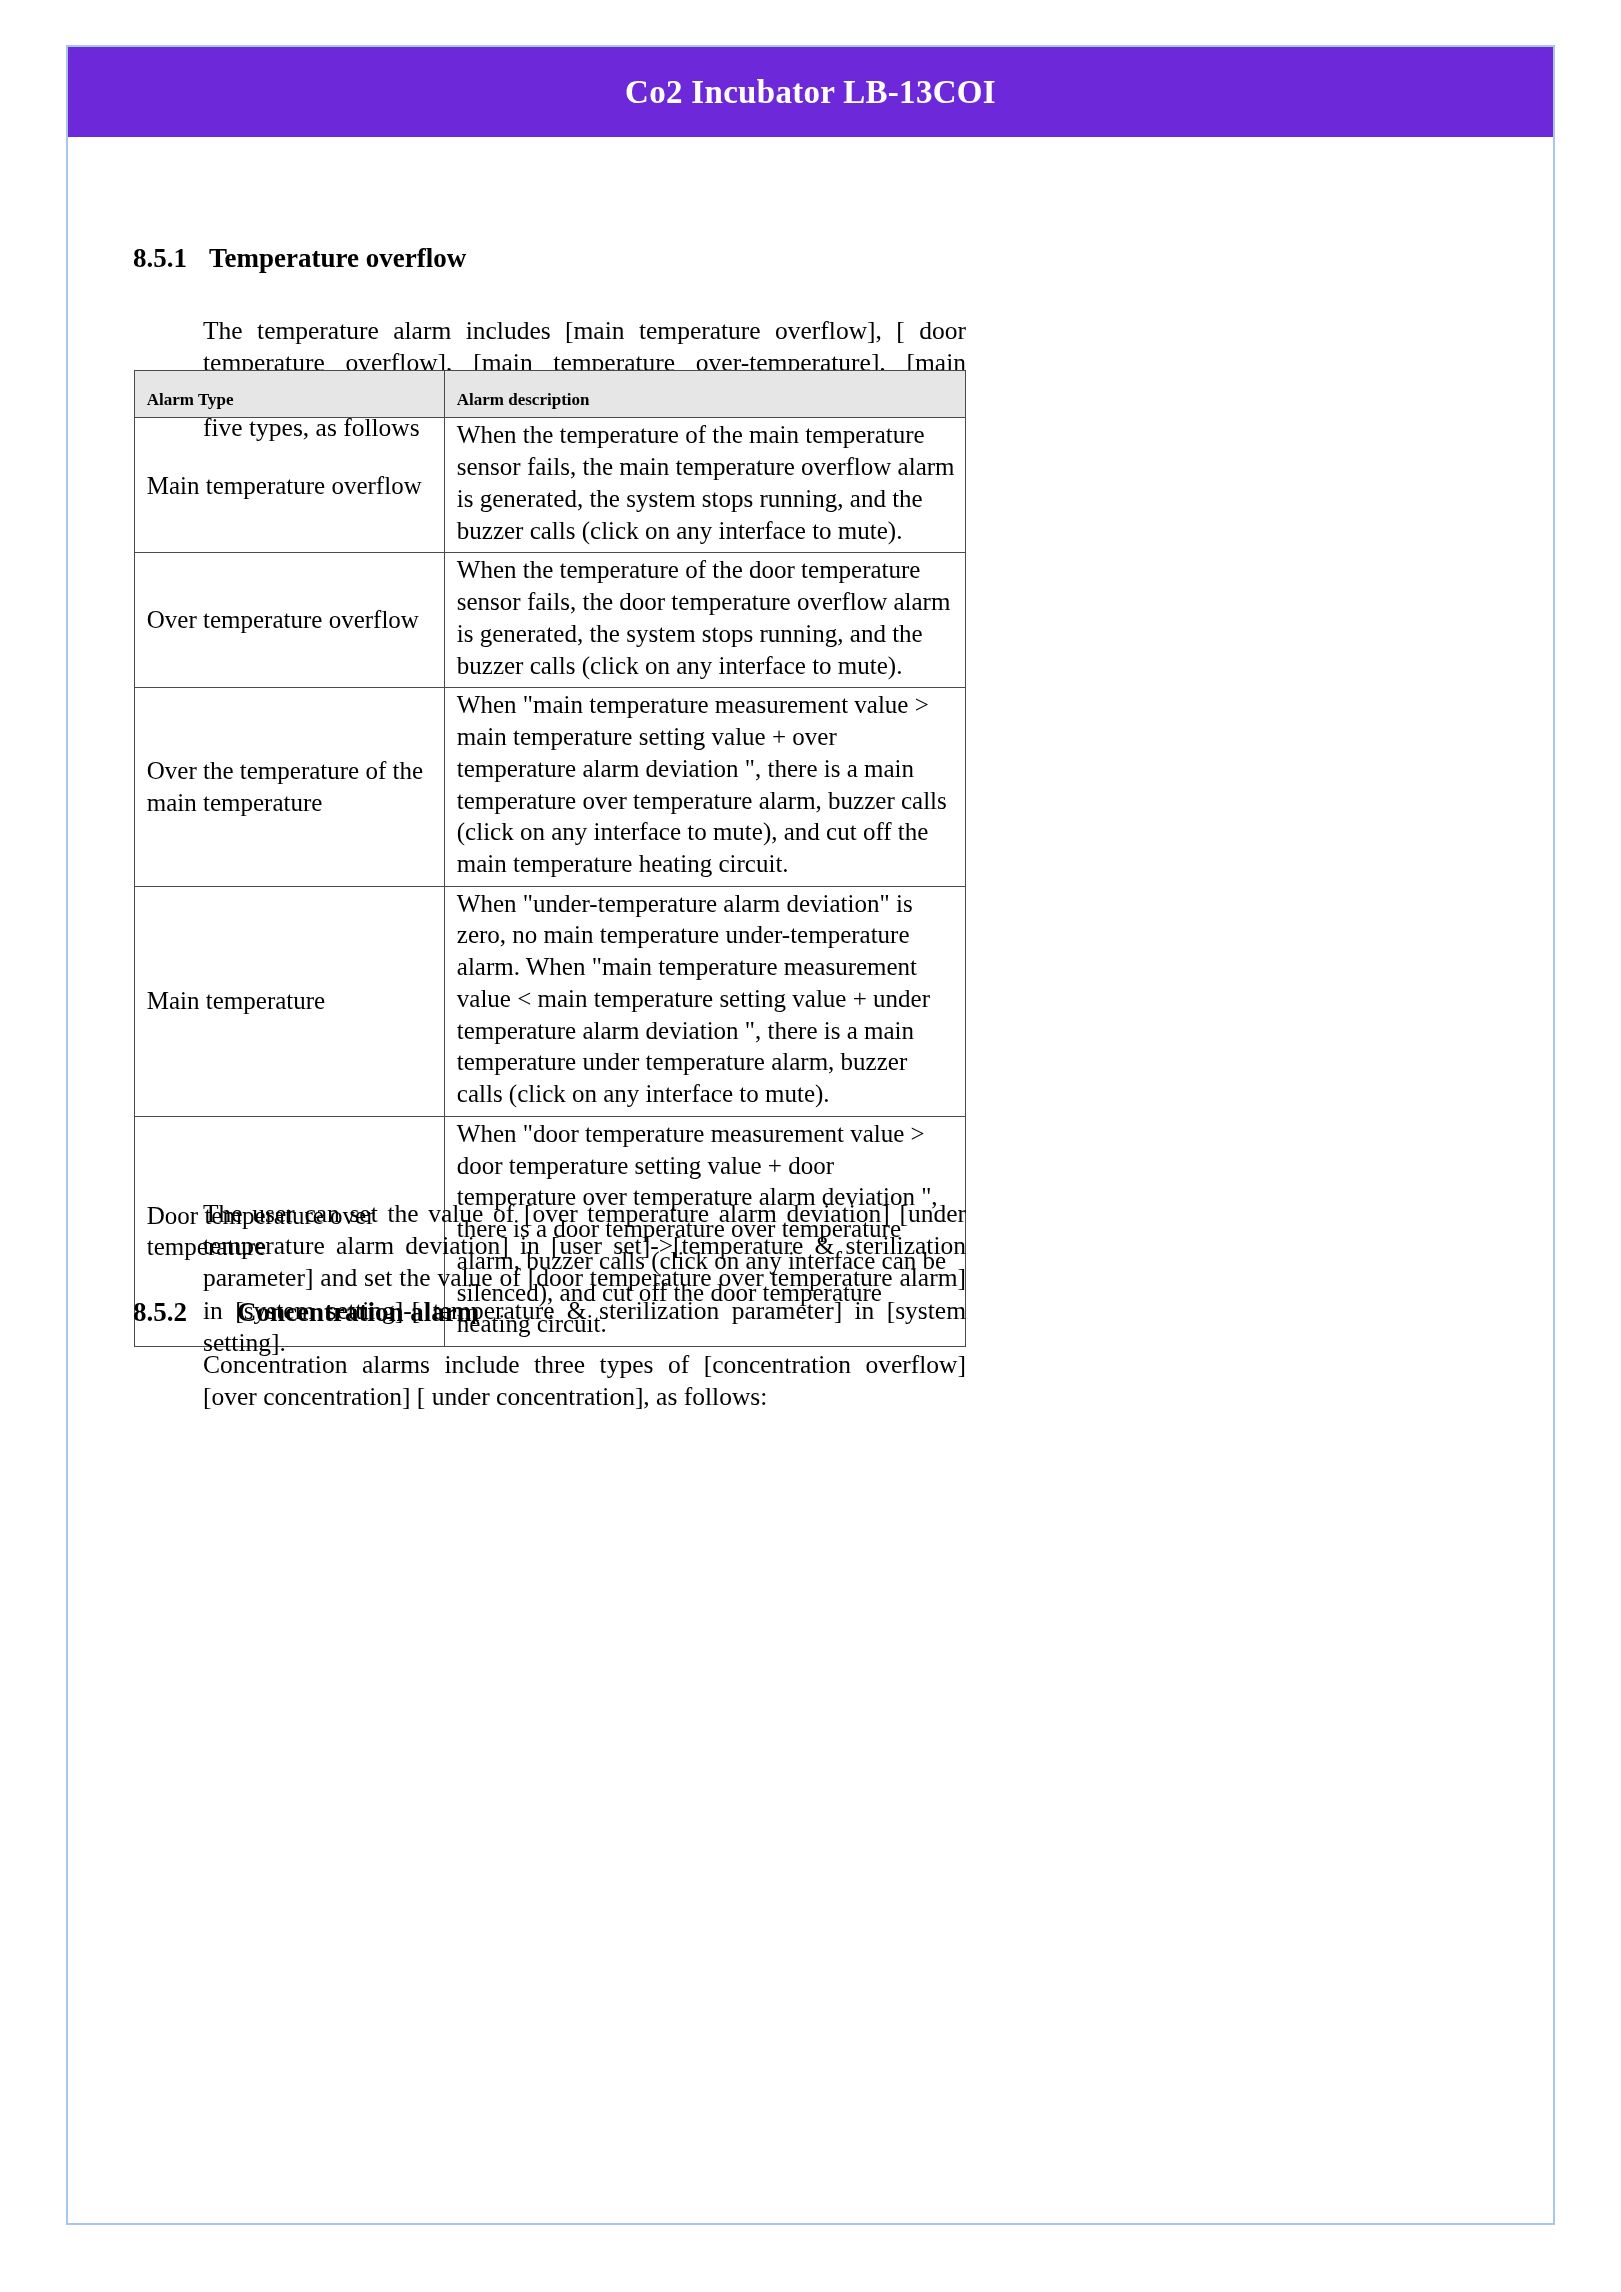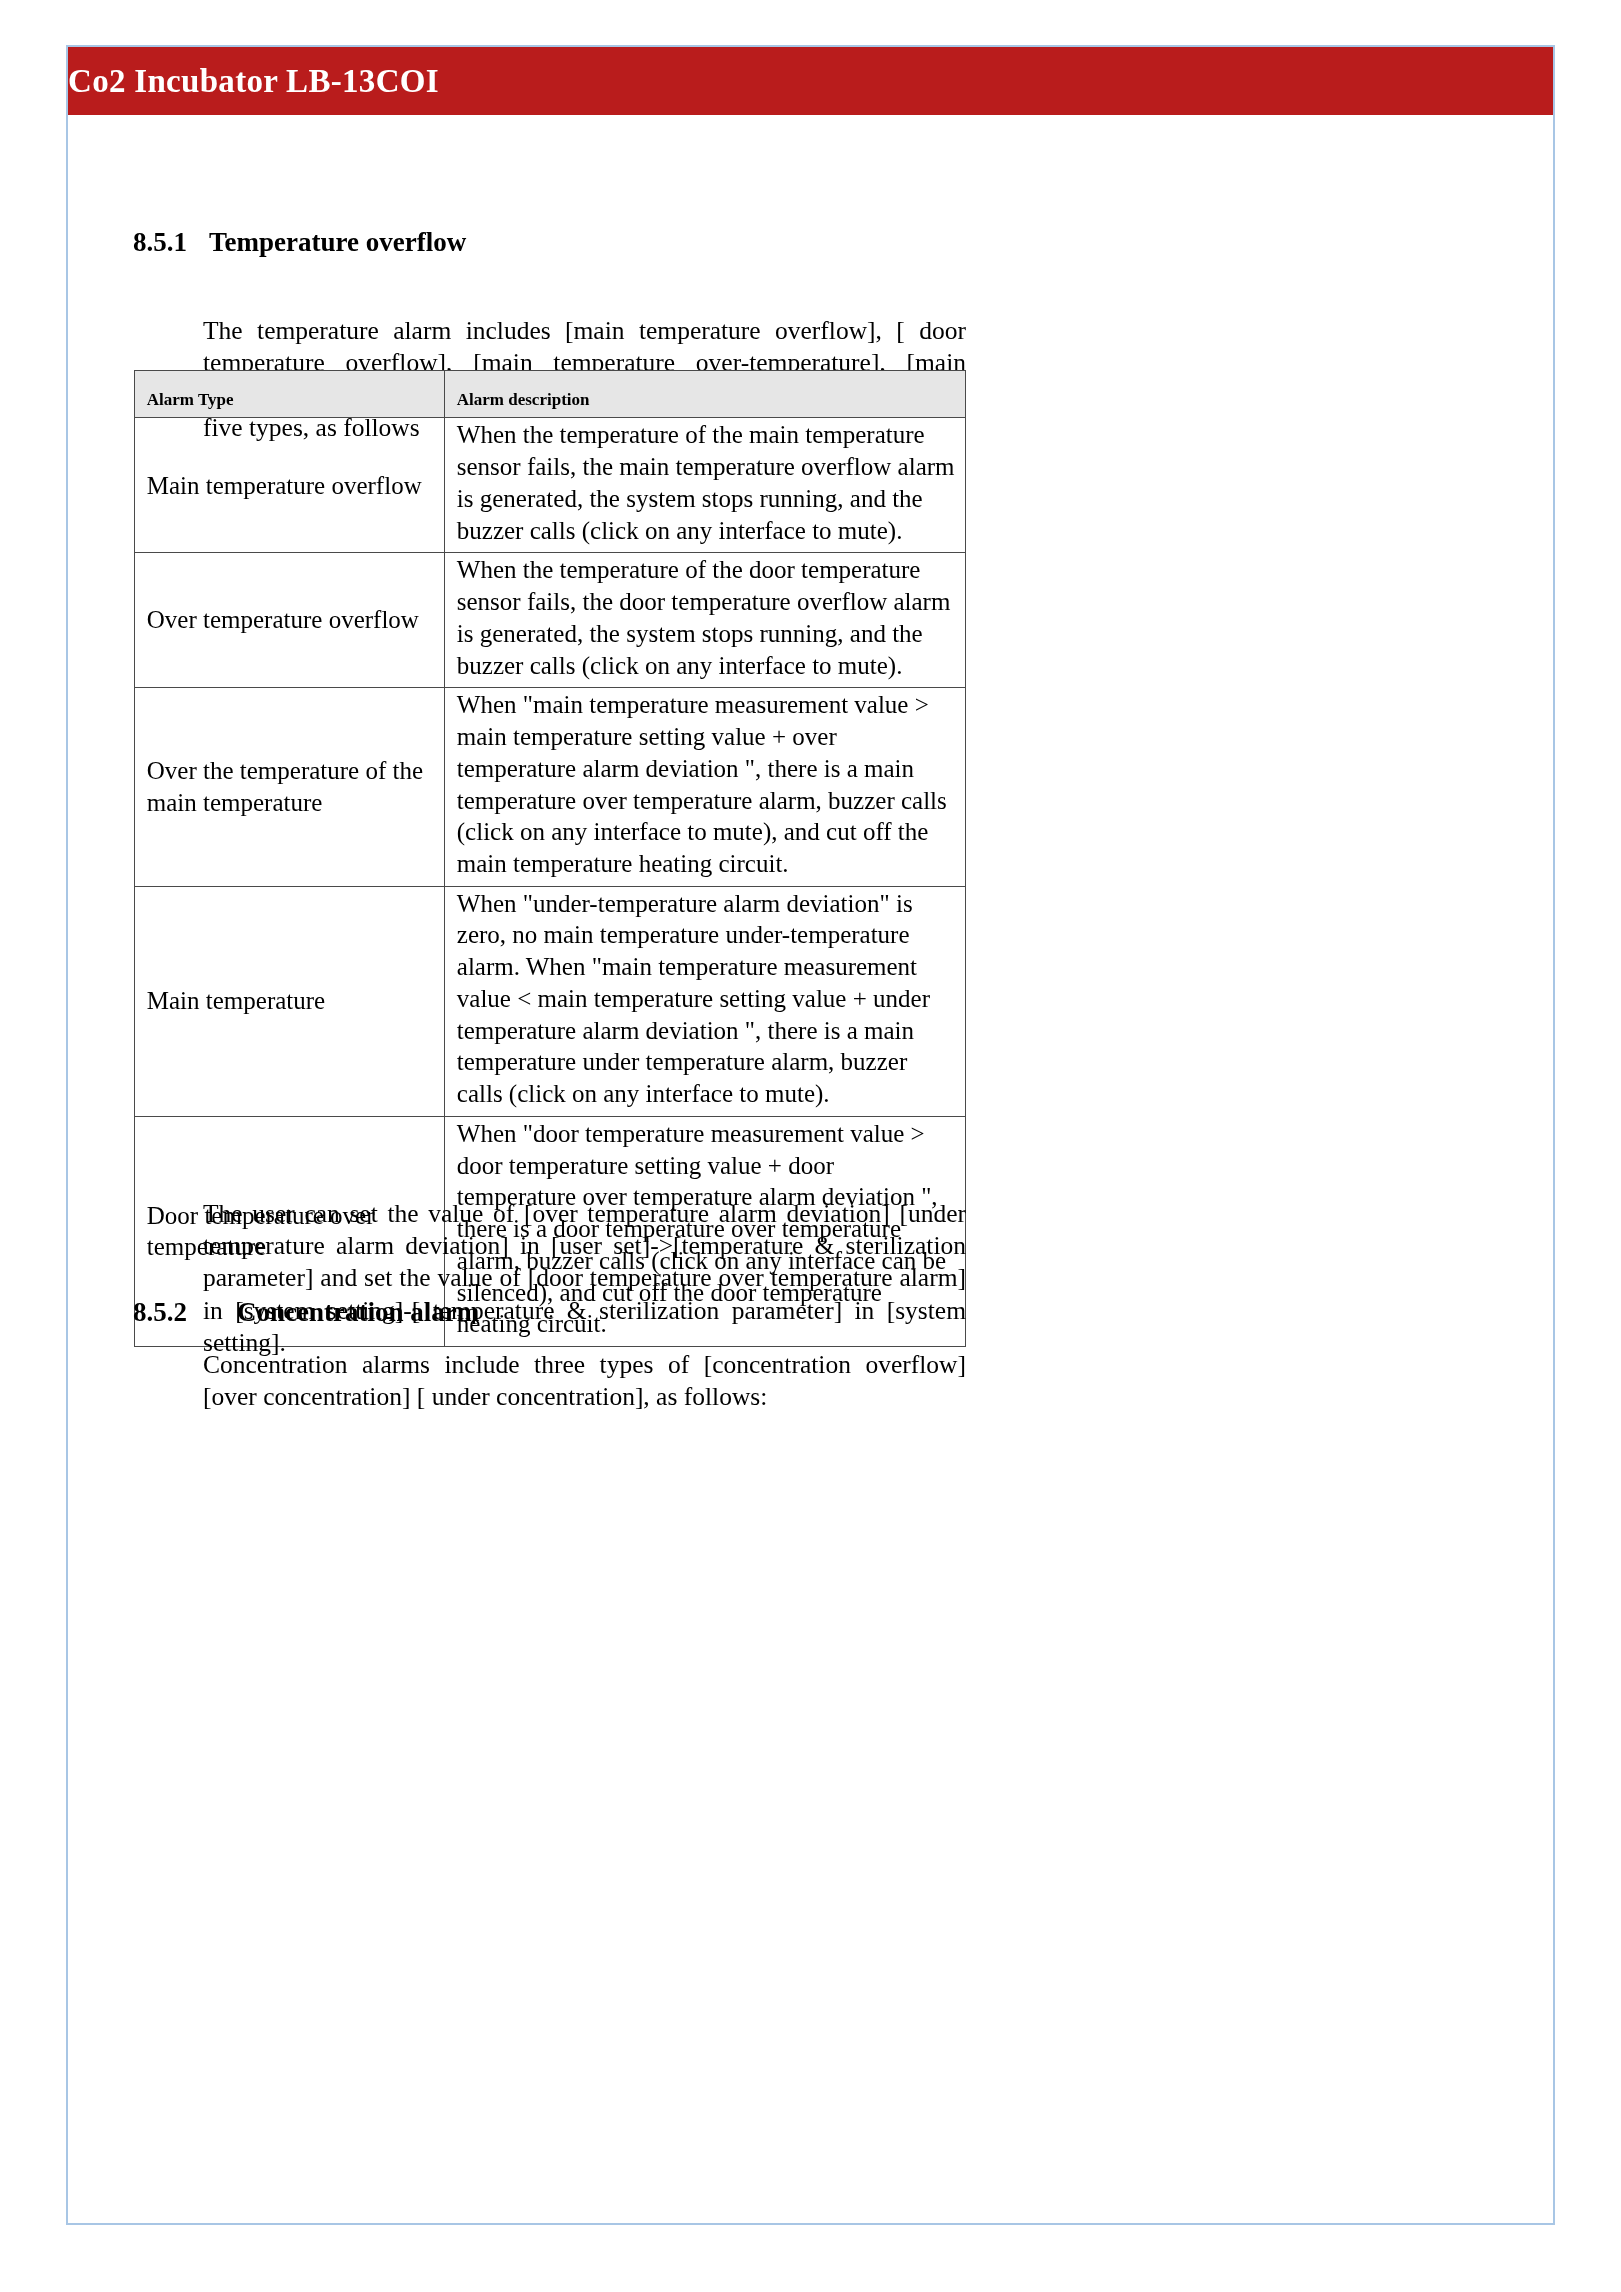--- a/index.html
+++ b/index.html
@@ -24,26 +24,26 @@
     border: 2px solid #a8c6e5;
     background: #ffffff;
     box-sizing: border-box;
   }
 
   .header-band {
     position: absolute;
     left: 0px;
     top: 0px;
     width: 100%;
-    height: 68px;
-    background: #b91c1c;
+    height: 90px;
+    background: #6d28d9;
     box-sizing: border-box;
     display: flex;
     align-items: center;
-    justify-content: flex-start;
+    justify-content: center;
   }
   .header-title {
     color: #ffffff;
     font-size: 33px;
     font-weight: bold;
     letter-spacing: 0.3px;
     font-family: "Liberation Serif", "DejaVu Serif", serif;
   }
 
   .content {
@@ -66,21 +66,21 @@
   }
   .sh-num {
     width: 76px;
     flex: 0 0 76px;
   }
   .sh-text { }
 
   #heading-851 {
     position: absolute;
     left: 65px;
-    top: 98px;
+    top: 114px;
   }
 
   .body-para {
     position: absolute;
     font-size: 25.5px;
     line-height: 1.27;
     color: #000000;
     text-align: justify;
     text-justify: inter-word;
   }

